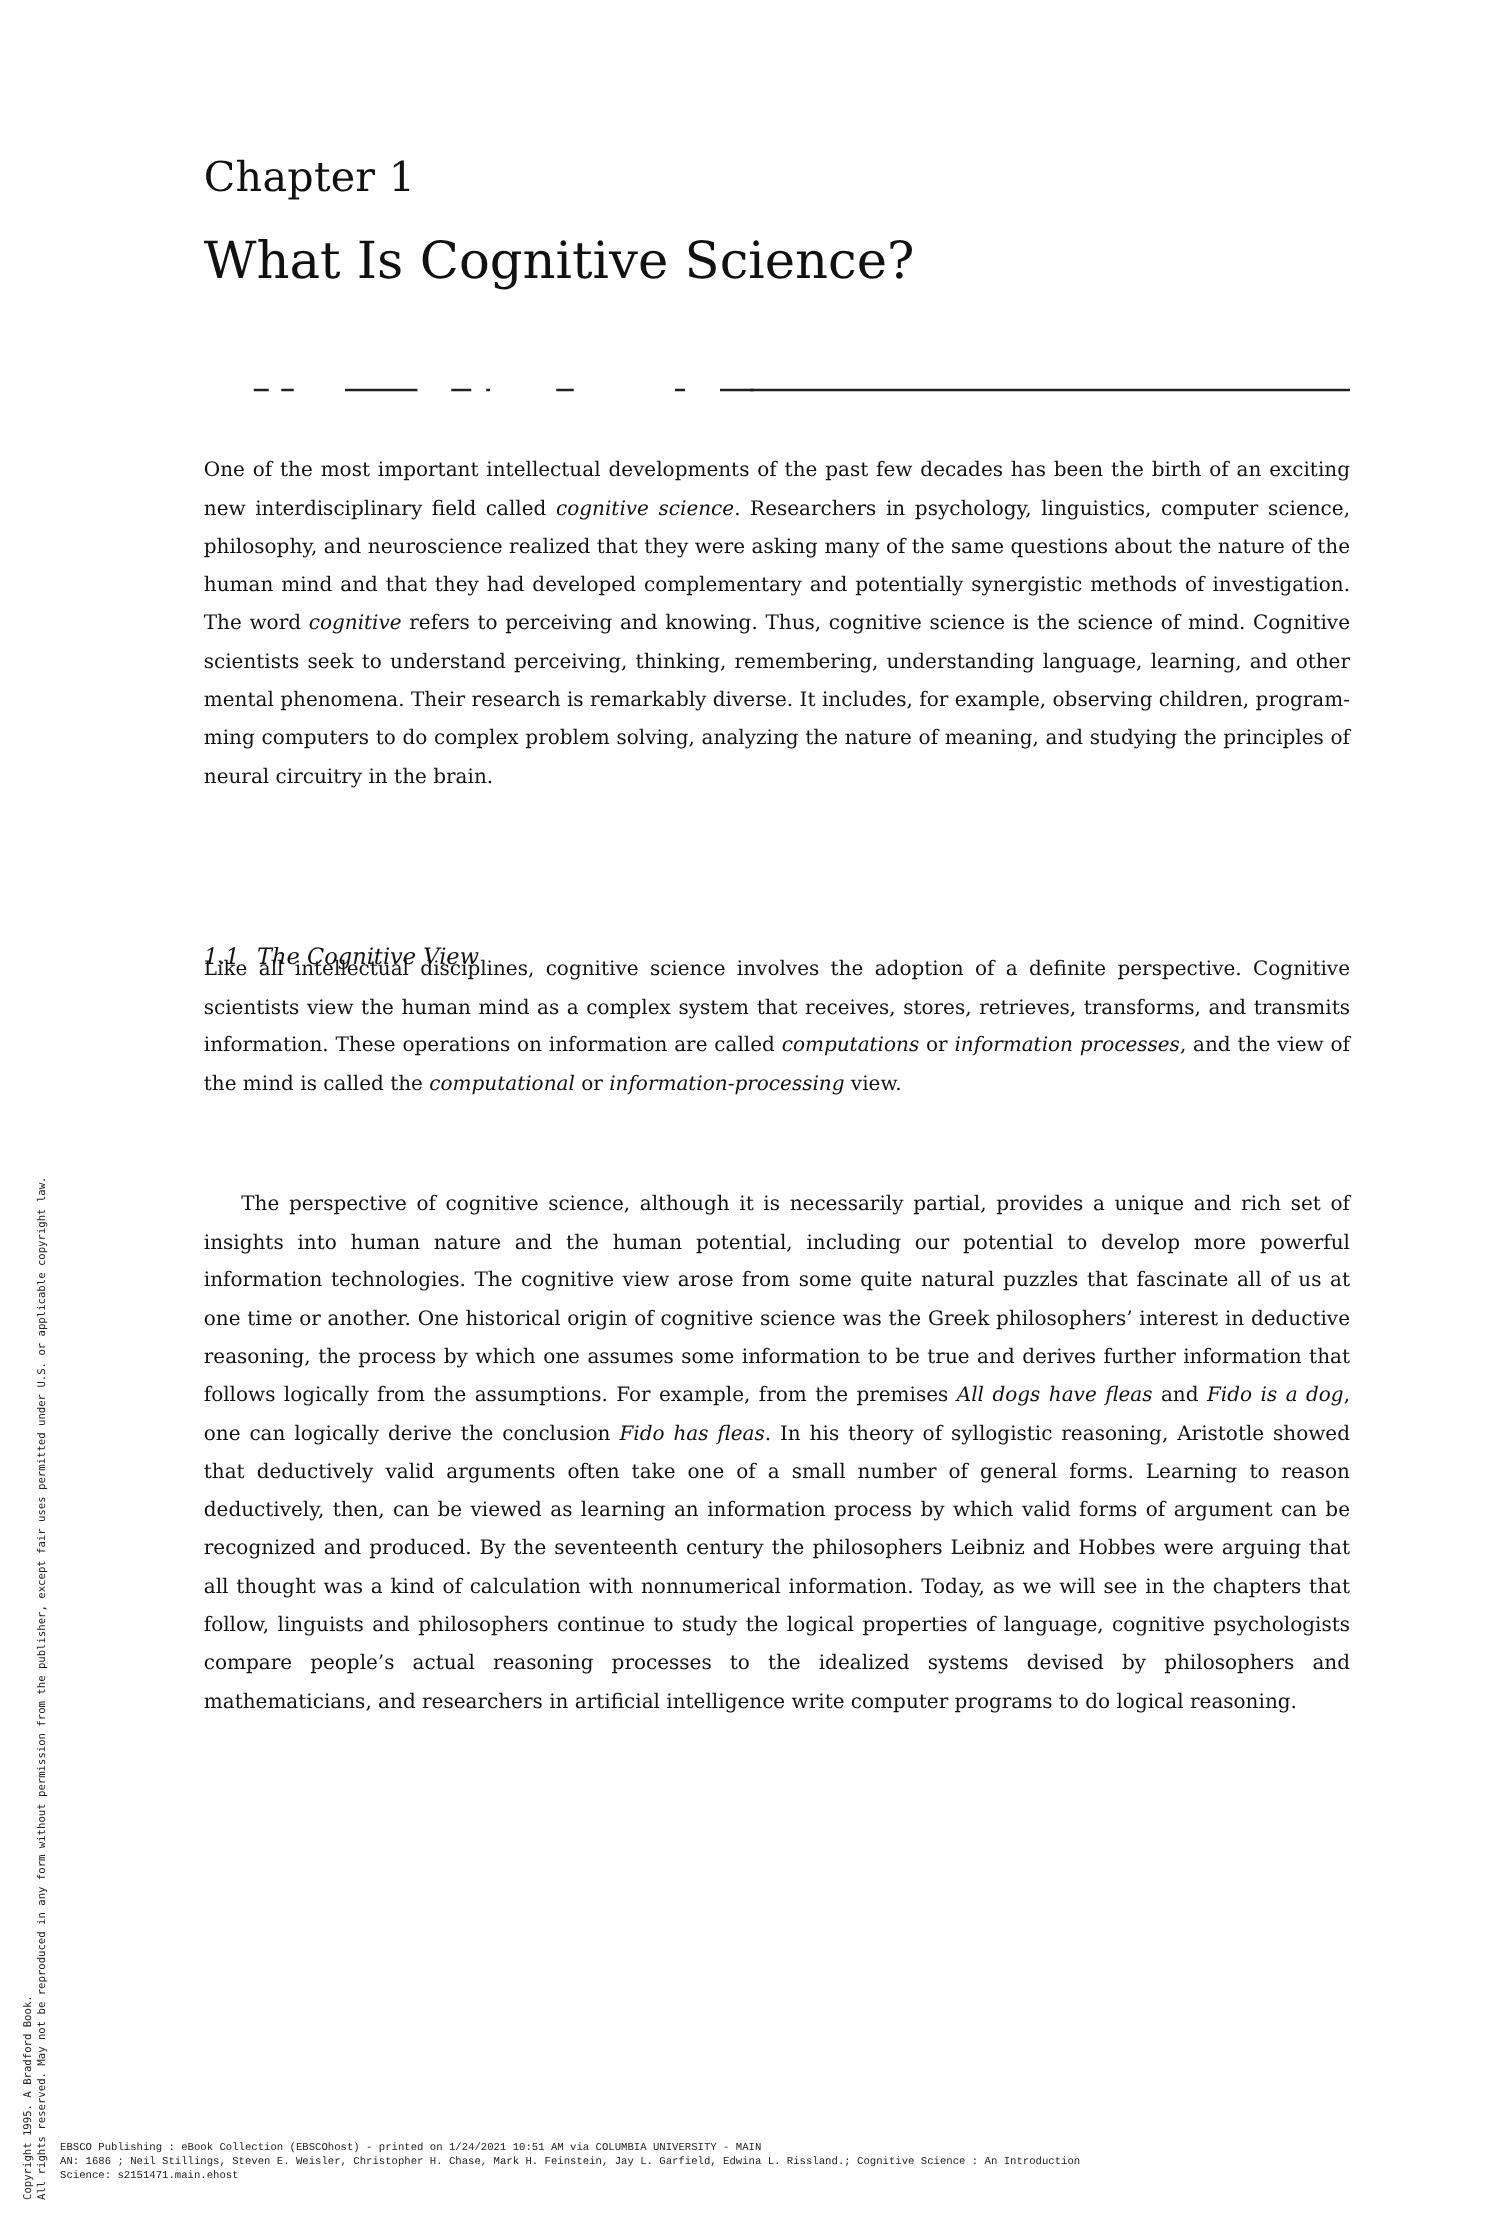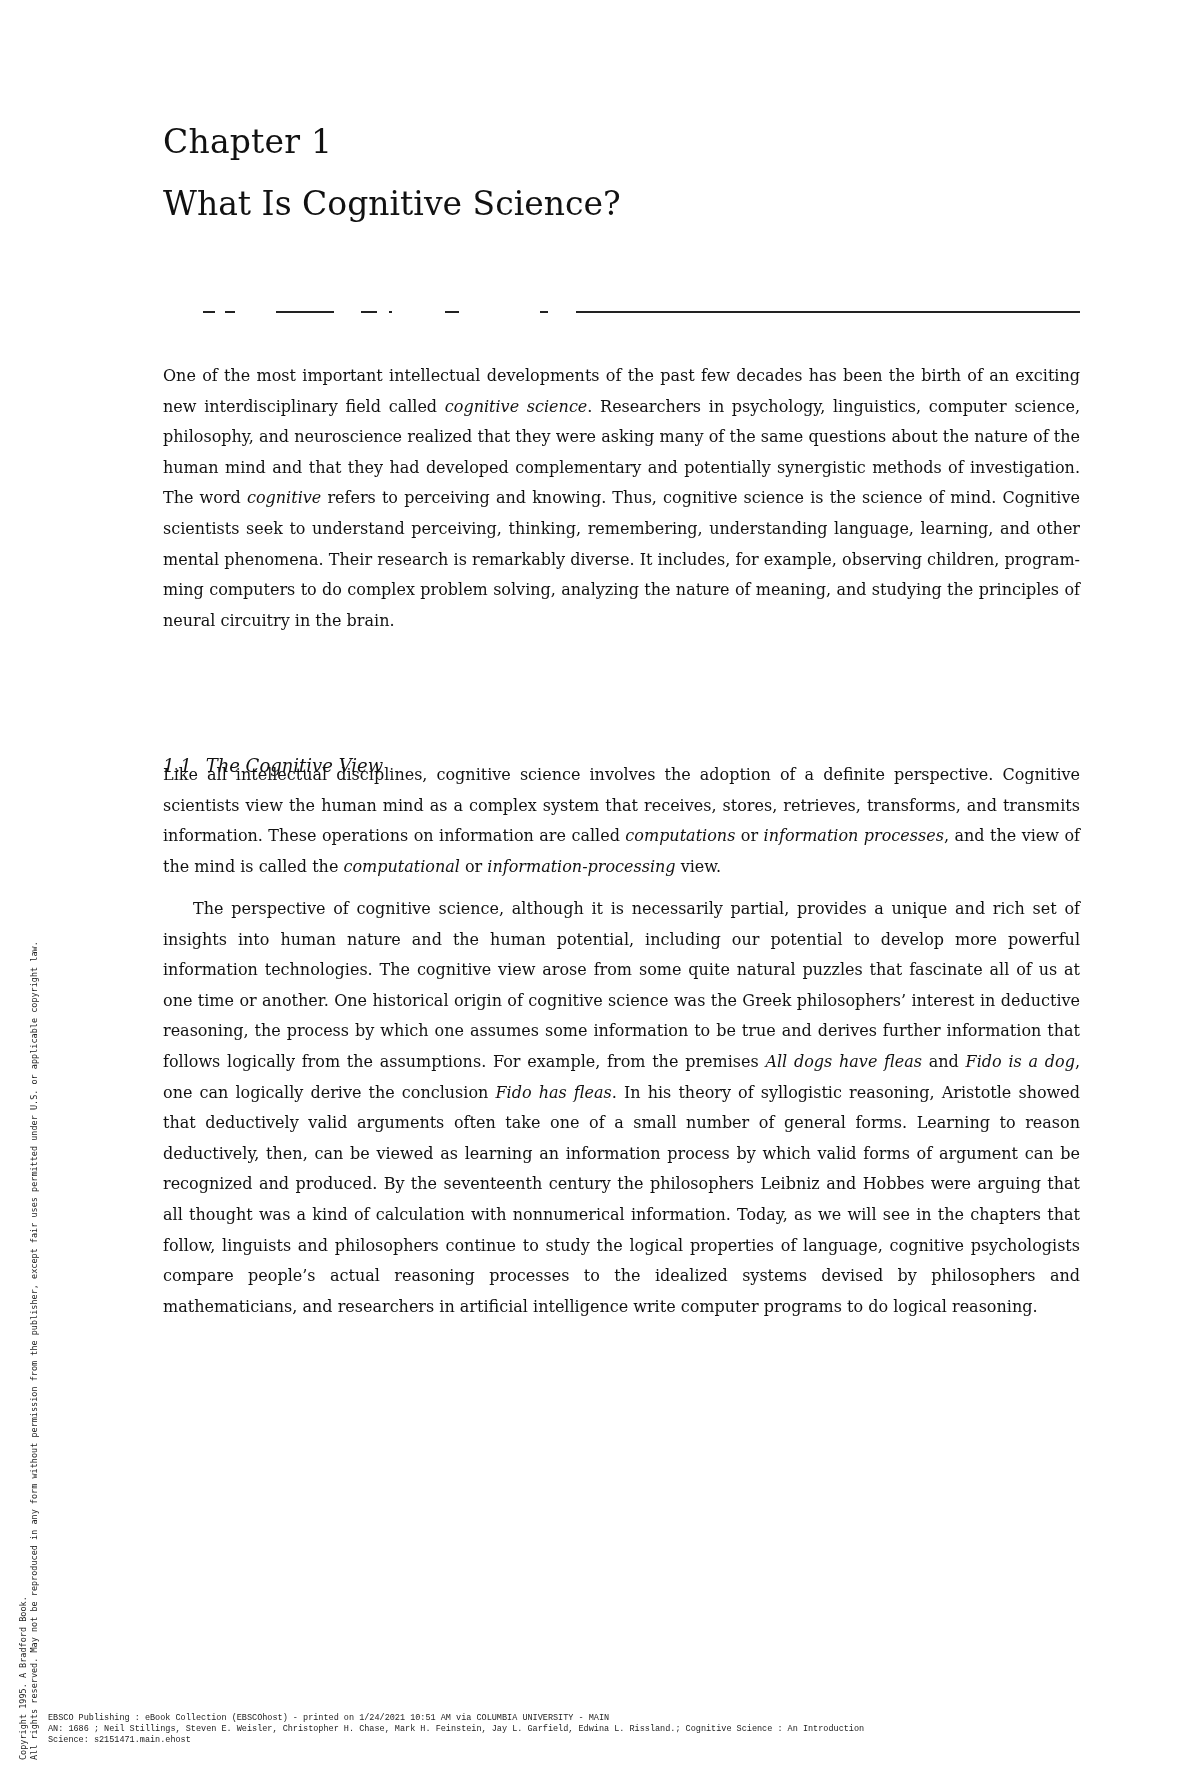--- a/index.html
+++ b/index.html
@@ -8,21 +8,21 @@
       font-family: "DejaVu Serif", "Liberation Serif", serif; color: #111111;
     }
     .page { position: absolute; left: 0; top: 0; width: 1116px; height: 1776px; }
 
     .chapter-label {
       position: absolute; left: 163px; top: 122px;
       font-size: 33px; letter-spacing: 0.2px; font-weight: normal; margin: 0;
     }
     .chapter-title {
       position: absolute; left: 163px; top: 184px;
-      font-size: 33px; font-weight: normal; margin: 0;
+      font-size: 41px; font-weight: normal; margin: 0;
     }
 
     .rule-dashes {
       position: absolute; left: 203px; top: 311px; width: 400px; height: 3px;
     }
     .rule-dashes span {
       position: absolute; top: 0; height: 2px; background: #222;
     }
     .rule-solid {
       position: absolute; left: 600px; top: 311px; width: 480px; height: 2px; background: #222;
@@ -34,21 +34,21 @@
       hyphens: manual;
     }
     .body-text i { font-style: italic; }
     .p1 { top: 361px; }
     .section-head {
       position: absolute; left: 163px; top: 755px; margin: 0;
       font-size: 18px; font-style: italic; font-weight: normal;
     }
     .section-head .num { margin-right: 14px; }
     .p2 { top: 760px; }
-    .p3 { top: 894px; text-indent: 30px; }
+    .p3 { top: 948px; text-indent: 30px; }
 
     .side-strip {
       position: absolute; left: 18px; top: 660px; width: 1100px; height: 30px;
       transform-origin: 0 0; transform: rotate(-90deg) translate(-1100px, 0);
       font-family: "DejaVu Sans Mono", "Liberation Mono", monospace;
       font-size: 8.5px; line-height: 11px; color: #222; white-space: nowrap;
     }
     .side-strip div { display: block; }
 
     .footer {

